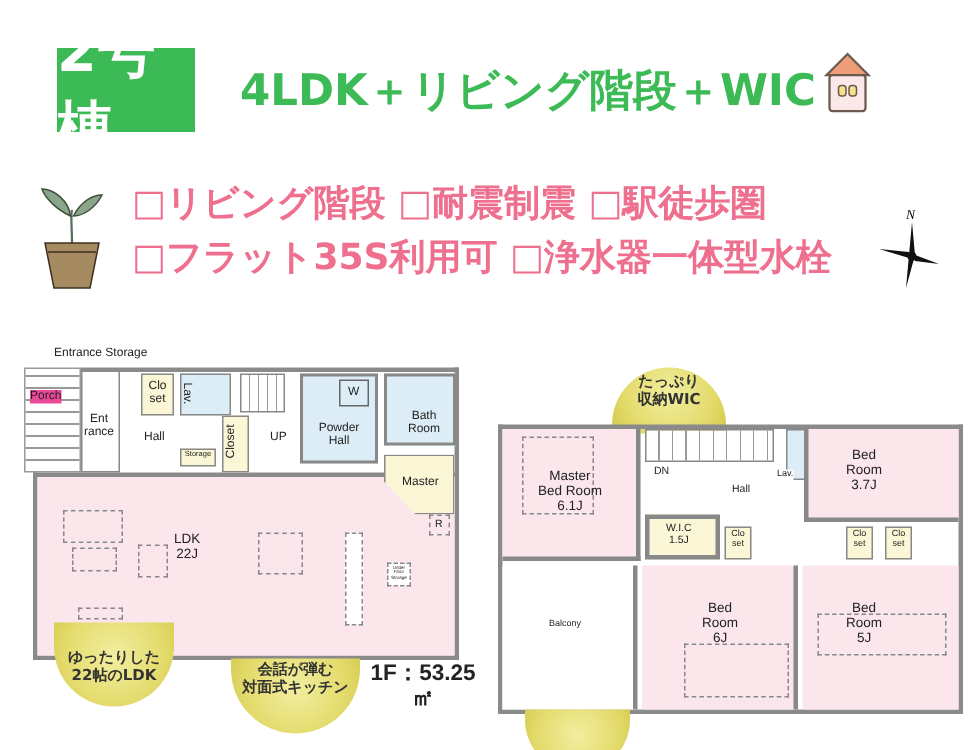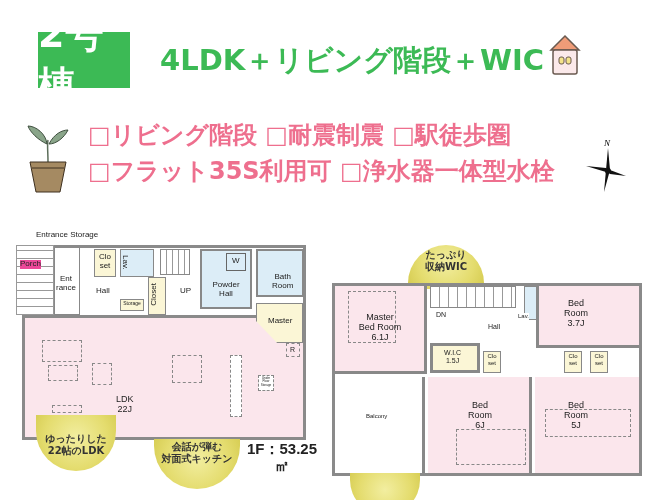--- a/index.html
+++ b/index.html
@@ -102,21 +102,21 @@
 Hall</div>
 
   <div class="room blue" style="left:256px;top:24px;width:48px;height:48px;border:2px solid #888;"></div>
   <div class="lbl" style="left:272px;top:48px;font-size:8px;white-space:pre;">Bath
 Room</div>
 
   <div class="room pink" style="left:25px;top:93px;width:278px;height:119px;"></div>
 
   <div class="room cream" style="left:256px;top:78px;width:47px;height:40px;border:1px solid #888;clip-path:polygon(0 0,100% 0,100% 100%,45% 100%,0 45%);"></div>
   <div class="lbl" style="left:268px;top:92px;font-size:8px;">Master</div>
-  <div class="lbl" style="left:116px;top:130px;font-size:9px;white-space:pre;margin-top:40px;">LDK
+  <div class="lbl" style="left:116px;top:130px;font-size:9px;white-space:pre;">LDK
 22J</div>
 
   <div class="furn" style="left:42px;top:115px;width:40px;height:22px;"></div>
   <div class="furn" style="left:48px;top:140px;width:30px;height:16px;"></div>
   <div class="furn" style="left:92px;top:138px;width:20px;height:22px;"></div>
   <div class="furn" style="left:52px;top:180px;width:30px;height:8px;"></div>
   <div class="furn" style="left:172px;top:130px;width:30px;height:28px;"></div>
   <div class="furn" style="left:230px;top:130px;width:12px;height:62px;background:#fff;"></div>
   <div class="furn" style="left:286px;top:118px;width:14px;height:14px;"></div>
   <div class="lbl" style="left:290px;top:121px;font-size:7px;">R</div>

